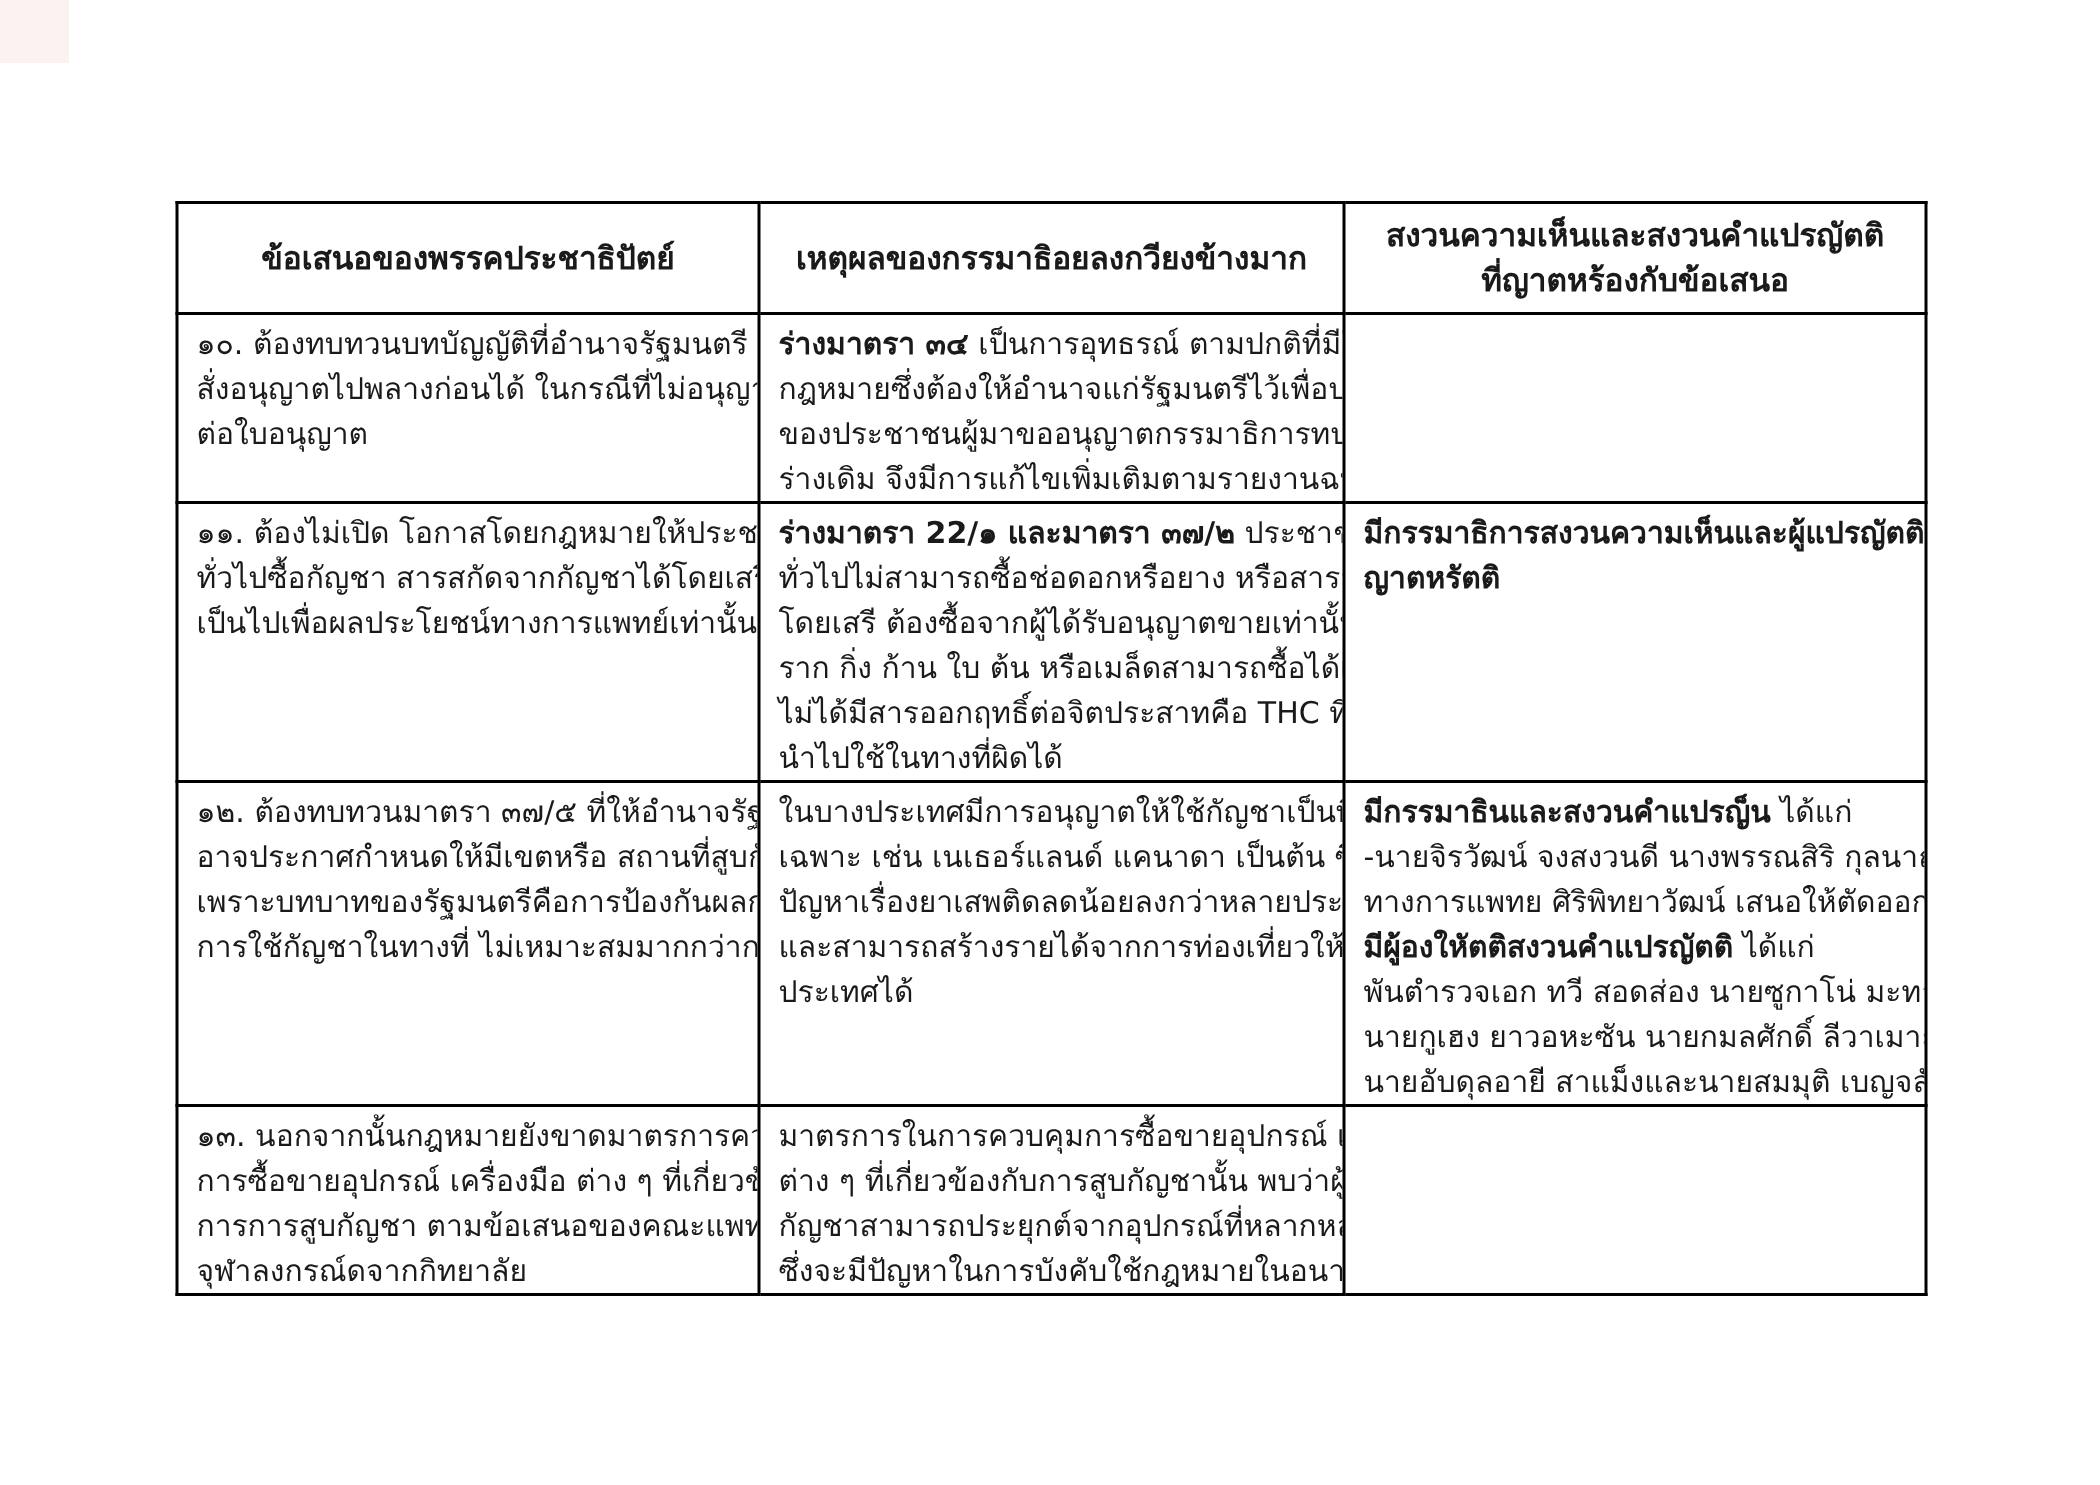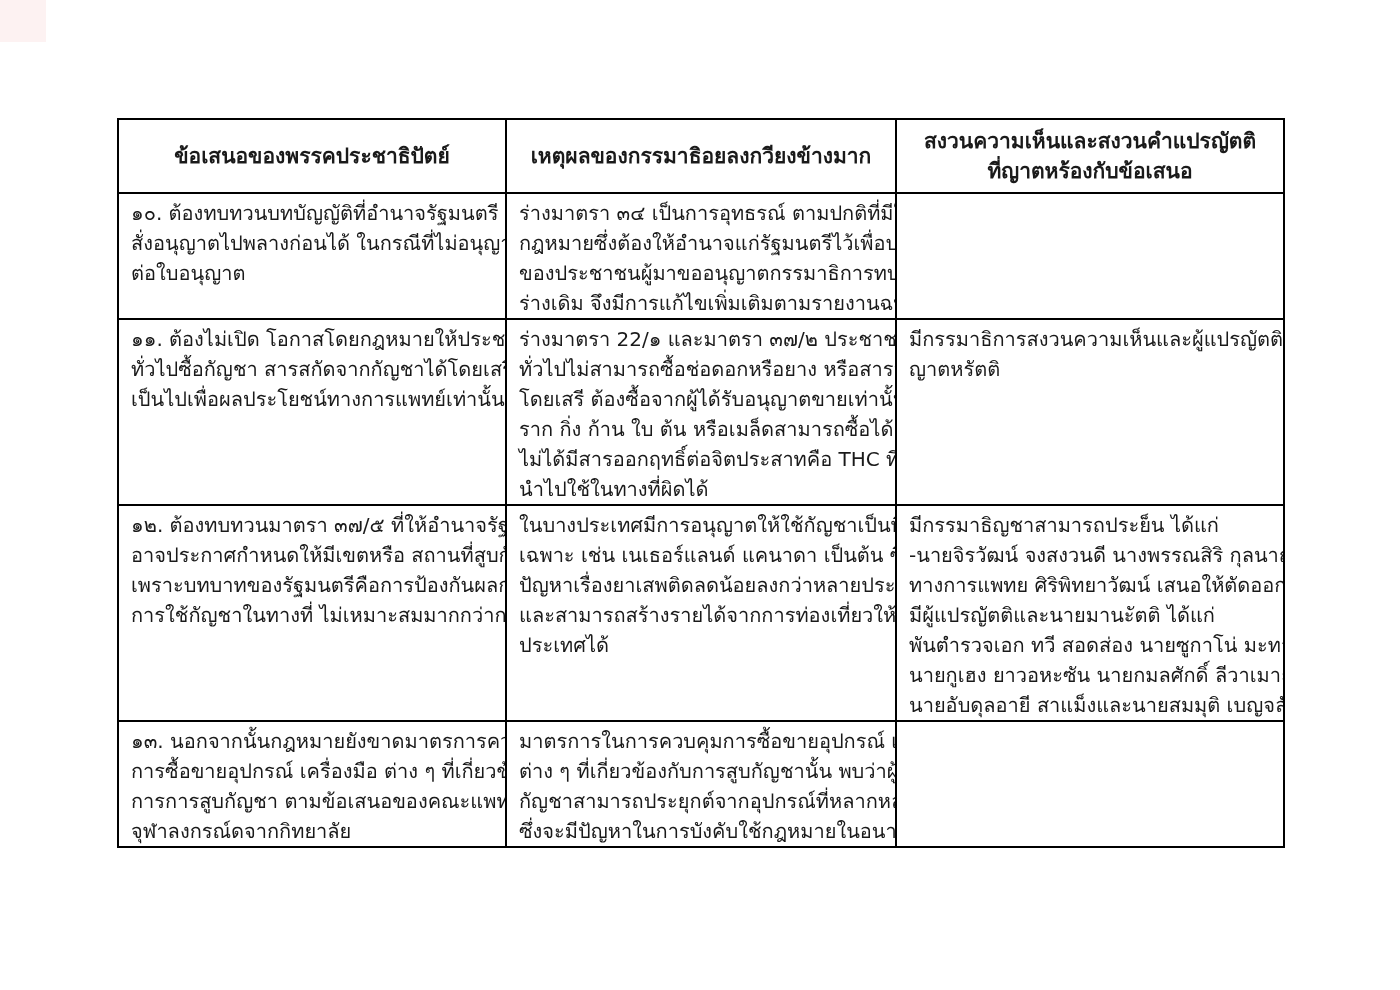--- a/index.html
+++ b/index.html
@@ -13,21 +13,21 @@
     overflow: hidden;
   }
   .corner-mark {
     position: absolute;
     left: 0; top: 0;
     width: 46px; height: 42px;
   }
   table.doc-table {
     position: absolute;
     left: 117px;
-    top: 118px;
+    top: 134px;
     width: 1166px;
     border-collapse: collapse;
     table-layout: fixed;
   }
   table.doc-table th, table.doc-table td {
     border: 2px solid #000000;
     vertical-align: top;
     overflow: hidden;
   }
   table.doc-table th {
@@ -39,21 +39,21 @@
     line-height: 30px;
     padding: 2px 6px;
   }
   table.doc-table td {
     font-size: 20px;
     line-height: 30px;
     padding: 4px 8px 0 12px;
     text-align: left;
   }
   .line { white-space: nowrap; }
-  .bold { font-weight: normal; }
+  .bold { font-weight: bold; }
 </style>
 </head>
 <body>
 
 <div class="page">
   <div class="corner-mark" style="background-color: rgb(253, 242, 242);"></div>
 
   <table class="doc-table">
     <colgroup>
       <col style="width:388px">
@@ -112,24 +112,24 @@
             <div class="line"><span>การใช้กัญชาในทางที่ ไม่เหมาะสมมากกว่าการส่งเสริม</span></div>
           </td>
           <td>
             <div class="line"><span>ในบางประเทศมีการอนุญาตให้ใช้กัญชาเป็นพื้นที่</span></div>
             <div class="line"><span>เฉพาะ เช่น เนเธอร์แลนด์ แคนาดา เป็นต้น ซึ่งพบว่า</span></div>
             <div class="line"><span>ปัญหาเรื่องยาเสพติดลดน้อยลงกว่าหลายประเทศ</span></div>
             <div class="line"><span>และสามารถสร้างรายได้จากการท่องเที่ยวให้กับ</span></div>
             <div class="line"><span>ประเทศได้</span></div>
           </td>
           <td>
-            <div class="line"><span class="bold">มีกรรมาธิญชาสามารถประย็น</span><span> ได้แก่</span></div>
+            <div class="line"><span class="bold">มีกรรมาธินและสงวนคำแปรญ็น</span><span> ได้แก่</span></div>
             <div class="line"><span>-นายจิรวัฒน์ จงสงวนดี นางพรรณสิริ กุลนาถสิริ</span></div>
             <div class="line"><span>ทางการแพทย ศิริพิทยาวัฒน์ เสนอให้ตัดออก</span></div>
-            <div class="line"><span class="bold">มีผู้แปรญัตติและนายมานะัตติ</span><span> ได้แก่</span></div>
+            <div class="line"><span class="bold">มีผู้องใหัตติสงวนคำแปรญัตติ</span><span> ได้แก่</span></div>
             <div class="line"><span>พันตำรวจเอก ทวี สอดส่อง นายซูกาโน่ มะทา</span></div>
             <div class="line"><span>นายกูเฮง ยาวอหะซัน นายกมลศักดิ์ ลีวาเมาะ</span></div>
             <div class="line"><span>นายอับดุลอายี สาแม็งและนายสมมุติ เบญจลักษณ์</span></div>
           </td>
         </tr>
         <tr style="height: 120px;">
           <td>
             <div class="line"><span>๑๓. นอกจากนั้นกฎหมายยังขาดมาตรการควบคุม</span></div>
             <div class="line"><span>การซื้อขายอุปกรณ์ เครื่องมือ ต่าง ๆ ที่เกี่ยวข้องกับ</span></div>
             <div class="line"><span>การการสูบกัญชา ตามข้อเสนอของคณะแพทย์</span></div>

